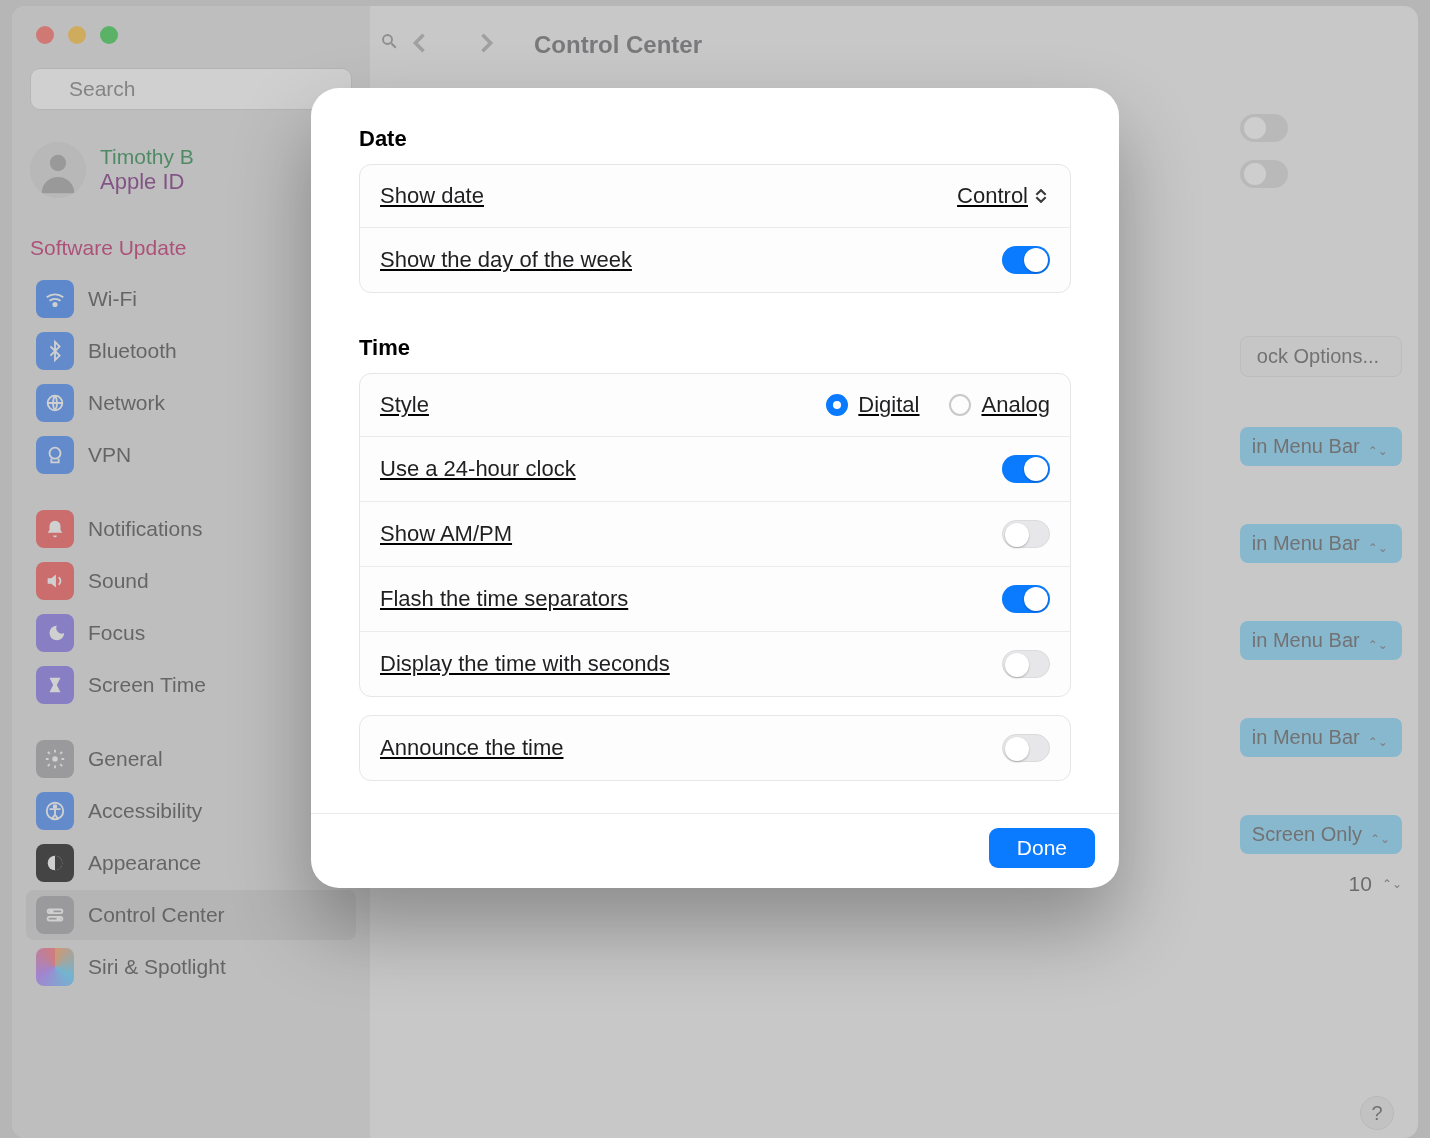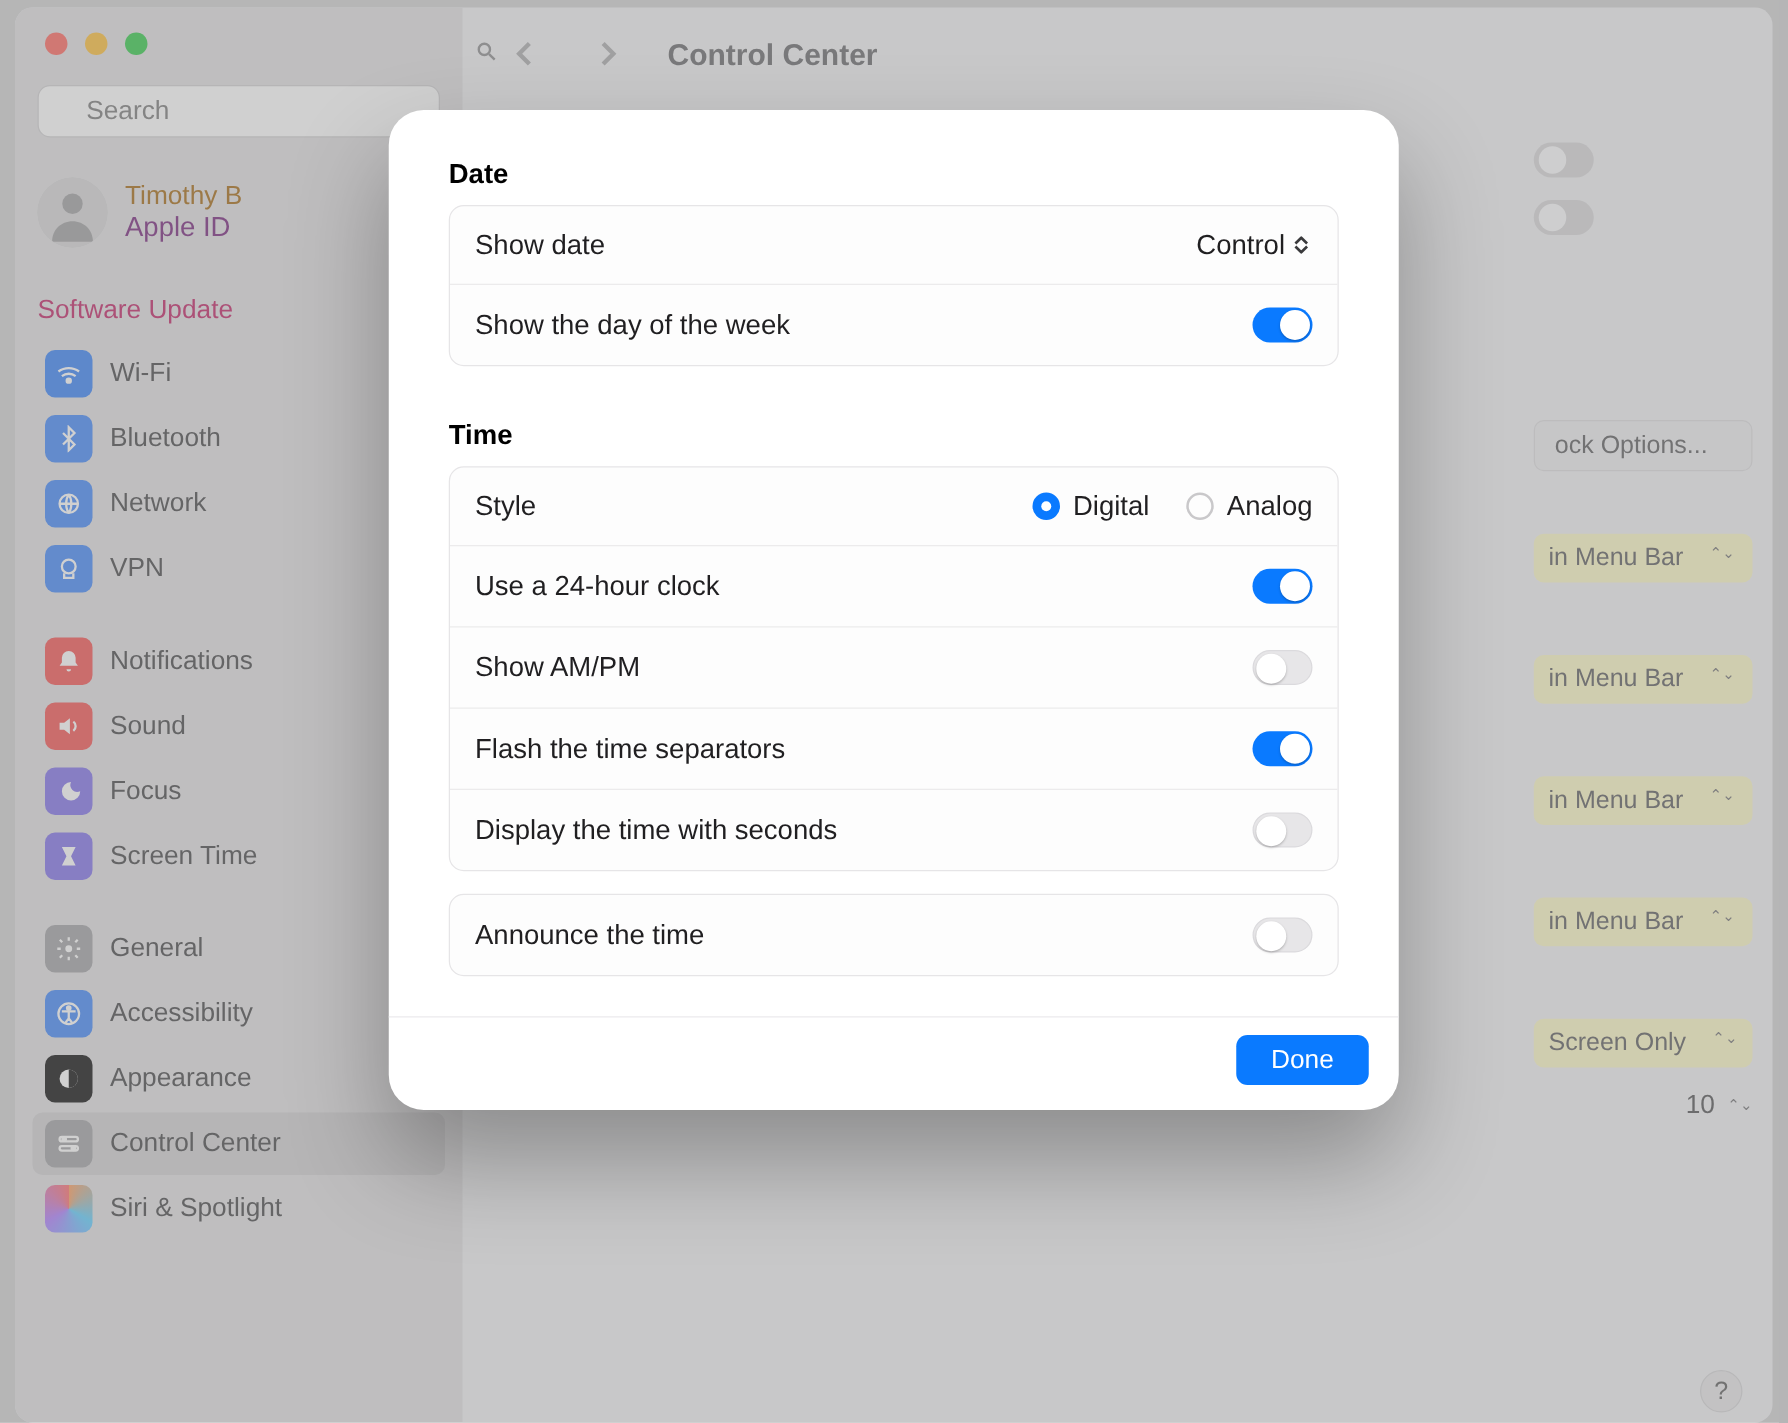--- a/index.html
+++ b/index.html
@@ -56,21 +56,21 @@
   gap: 14px;
   padding: 12px 18px;
 }
 .avatar {
   width: 56px; height: 56px; border-radius: 50%;
   background: #ccc;
   display: flex; align-items: center; justify-content: center;
   overflow: hidden;
 }
 .avatar svg { width: 100%; height: 100%; }
-.user-name { font-size: 21px; font-weight: 500; color: #a16207; }
+.user-name { font-size: 21px; font-weight: 500; color: #15803d; }
 .user-sub { font-size: 22px; color: #701a75; }
 
 .update-text { font-size: 21px; color: #be185d; padding: 26px 18px 14px; }
 
 .sb-list { padding: 0 14px; display: flex; flex-direction: column; gap: 2px; }
 .sb-item {
   display: flex; align-items: center; gap: 14px;
   padding: 6px 10px;
   border-radius: 8px;
   font-size: 21px;
@@ -106,21 +106,21 @@
 .title { font-size: 24px; font-weight: 600; color: #626264; }
 
 .main { flex:1; padding: 20px 28px; position: relative; }
 
 
 .bg-controls { position: absolute; right: 16px; top: 30px; display: flex; flex-direction: column; gap: 18px; }
 .bg-toggle { width: 48px; height: 28px; border-radius: 16px; background: #d7d6d8; position: relative; }
 .bg-toggle::after { content:""; position:absolute; left:4px; top:3px; width:22px; height:22px; border-radius:50%; background:#fcfcfd; }
 .bg-button { background: #ededef; border:1px solid #dcdbdd; border-radius:8px; font-size:20px; color:#545456; padding:8px 16px; }
 .bg-pop-row { display:flex; align-items:center; gap:10px; }
-.bg-pop { background: #fef9c3; border-radius:8px; font-size:20px; color:#545456; padding:8px 12px; display:flex; align-items:flex-start; gap:21px; }
+.bg-pop { background: #7dd3fc; border-radius:8px; font-size:20px; color:#545456; padding:8px 12px; display:flex; align-items:flex-end; gap:8px; }
 .bg-pop .chev { font-size: 12px; color:#6a6a6c; }
 .help-btn { position:absolute; right:24px; bottom:8px; width:34px;height:34px;border-radius:50%; background:#e7e6e8; border:1px solid #d4d3d5; display:flex;align-items:center;justify-content:center; font-size:20px; color:#555; }
 
 
 .dim {
   position:absolute; inset:0;
   background: rgba(150,150,150,0.45);
 }
 
 
@@ -143,20 +143,21 @@
 .section-head {
   font-size: 22px; font-weight: 700;
   margin-bottom: 12px;
 }
 .section-head.t2 { margin-top: 42px; }
 
 .group {
   border: 1px solid #e6e5e7;
   border-radius: 12px;
   background: #fdfdfd;
+  text-decoration: underline;
 }
 .row {
   display: flex; align-items: center;
   padding: 18px 20px;
   border-bottom: 1px solid #ecebec;
   font-size: 22px;
   color: #201f21;
 }
 .row:last-child { border-bottom: none; }
 .row .label { flex: 1; }

